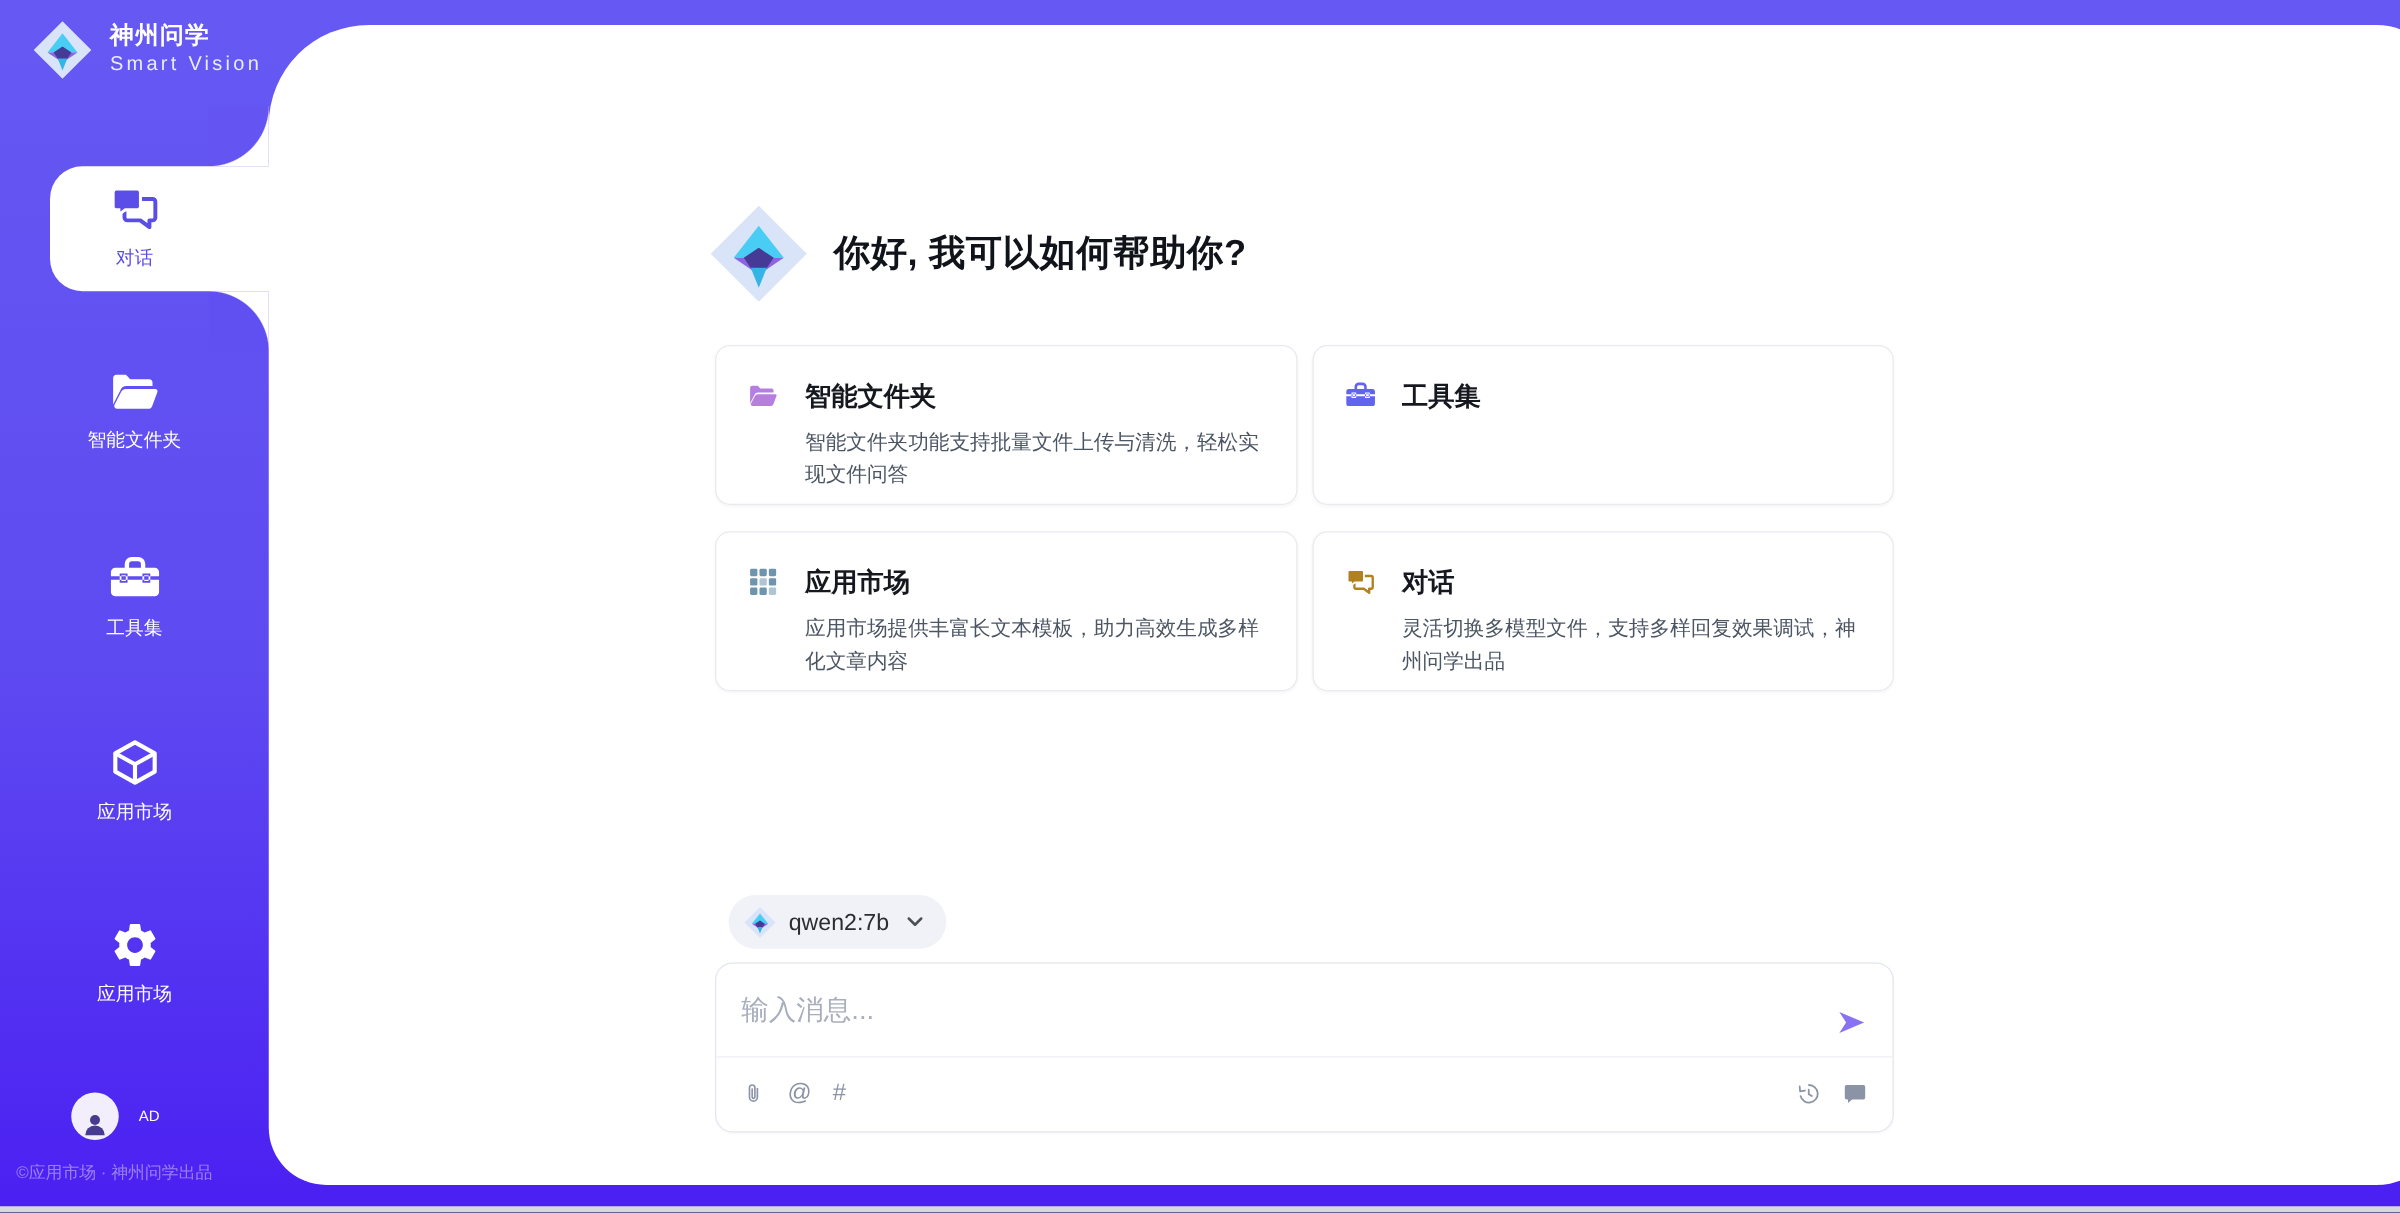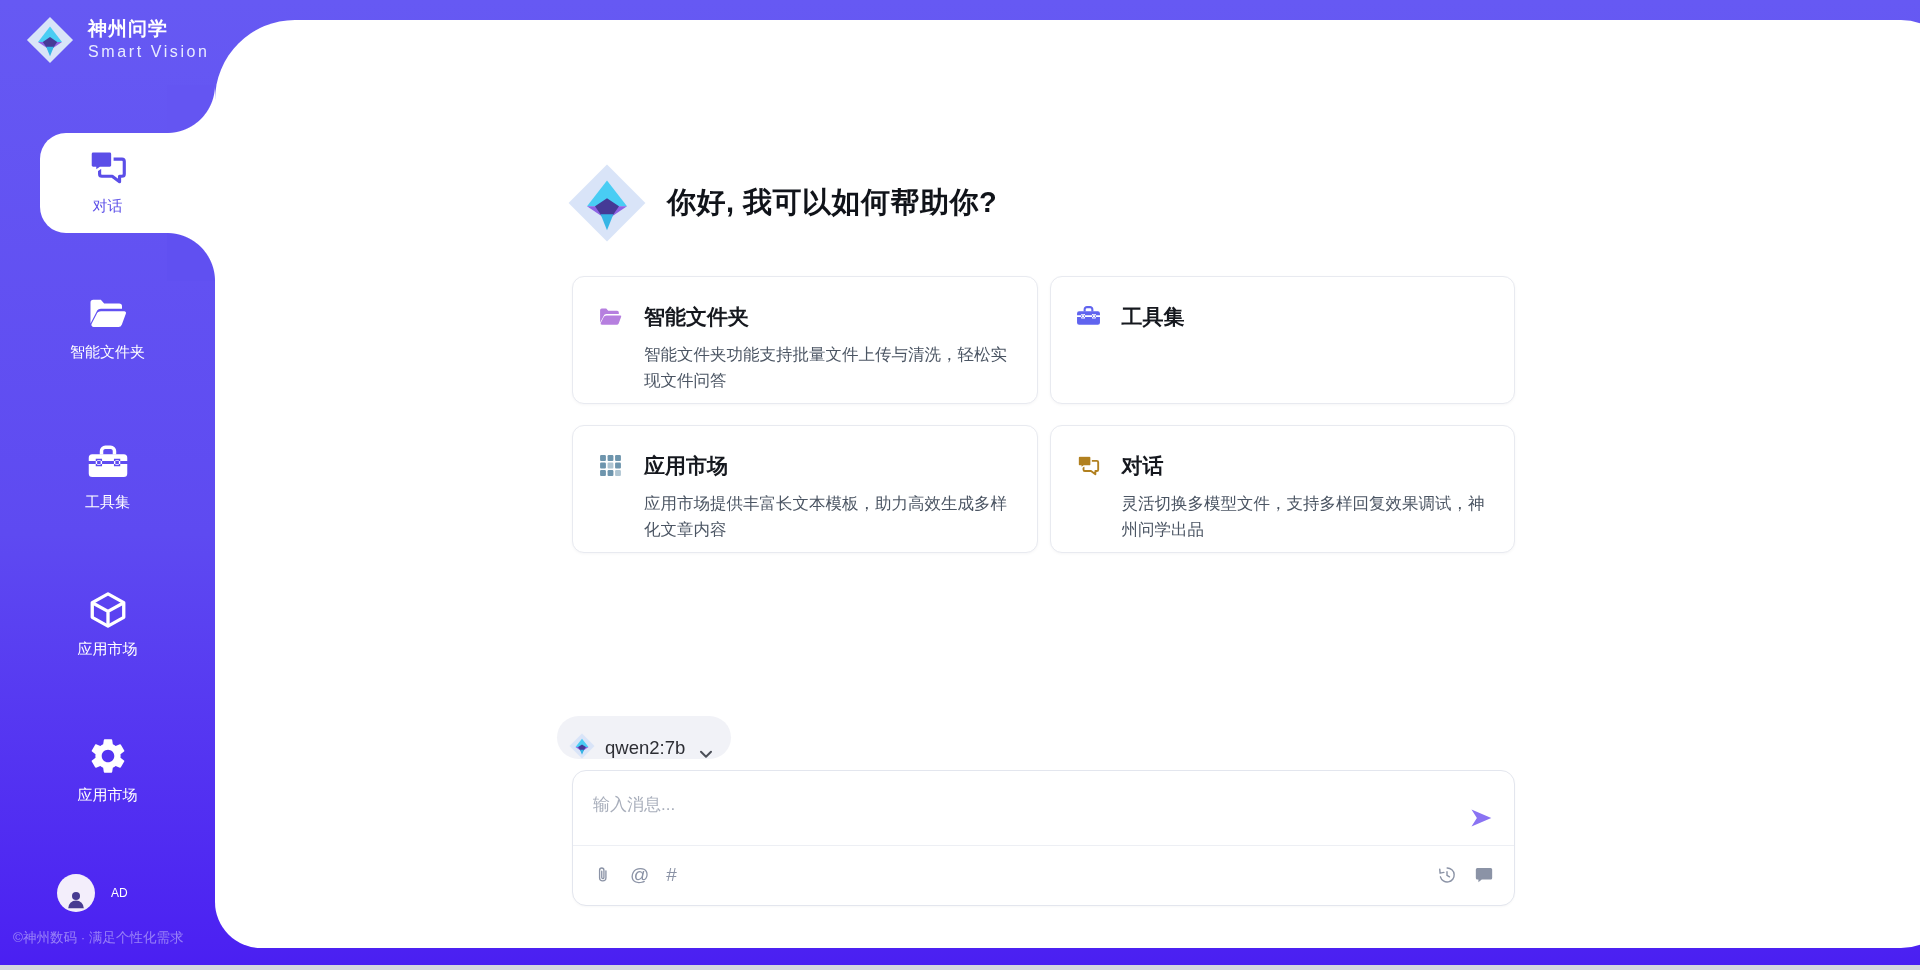--- a/index.html
+++ b/index.html
@@ -39,29 +39,29 @@
   .greeting svg{width:80px;height:80px;}
   .greeting-text{font-size:29px;font-weight:700;color:#101319;letter-spacing:.5px;}
   .cards{position:absolute;left:357px;top:256px;width:943px;display:grid;
          grid-template-columns:1fr 1fr;gap:21px 12px;}
   .card{height:128px;border:1px solid #e8eaf0;border-radius:12px;background:#fff;
         box-shadow:0 1px 3px rgba(16,24,40,.04);padding:26px 22px 0 25px;display:flex;gap:21px;cursor:pointer;}
   .card-icon{flex:0 0 auto;margin-top:1px;}
   .card-icon svg{width:25px;height:25px;}
   .card-title{font-size:21px;font-weight:700;color:#15181e;margin-bottom:10px;}
   .card-desc{font-size:16.5px;color:#4b5563;line-height:1.6;}
-  .model-selector{position:absolute;left:342px;top:696px;height:43px;display:inline-flex;align-items:flex-end;
+  .model-selector{position:absolute;left:368px;top:696px;height:43px;display:inline-flex;align-items:center;
         gap:10px;background:#f1f2f7;border-radius:22px;padding:0 18px 0 12px;cursor:pointer;}
   .model-selector svg.mini{width:26px;height:26px;}
   .model-name{font-size:18.5px;color:#2c2d33;}
   .model-selector svg.chev{width:14px;height:9px;color:#4b4f58;margin-left:4px;}
   .composer{position:absolute;left:357px;top:750px;width:943px;height:136px;background:#fff;
         border:1px solid #e3e6ee;border-radius:14px;box-shadow:0 1px 2px rgba(20,24,40,.03);}
   .composer textarea{position:absolute;left:0;top:0;width:100%;height:72px;border:0;outline:0;resize:none;
-        background:transparent;padding:22px 64px 0 20px;font-size:17px;color:#4d7c0f;}
+        background:transparent;padding:22px 64px 0 20px;font-size:22px;color:#4d7c0f;}
   .composer textarea::placeholder{color:#a8aebb;}
   .send-btn{position:absolute;right:20px;top:34px;width:26px;height:26px;color:#8a73f3;cursor:pointer;}
   .send-btn svg{width:26px;height:26px;}
   .composer-toolbar{position:absolute;left:0;right:0;top:74px;bottom:1px;border-top:1px solid #edeff4;
         display:flex;align-items:center;justify-content:space-between;padding:0 20px;}
   .tools{display:flex;align-items:center;gap:17px;color:#8b93a6;}
   .tools svg{width:20px;height:20px;display:block;cursor:pointer;}
   .glyph-icon{font-size:19px;line-height:20px;cursor:pointer;}
 </style>
 </head>
@@ -186,21 +186,21 @@
 
   <div class="user-row">
     <span class="avatar">
       <svg>
           <use href="#ic-person"></use>
         </svg>
     </span>
     <span class="user-name">AD</span>
   </div>
 
-  <div class="side-footer">©神州数码 · 满足个性化需求</div>
+  <div class="side-footer">©应用市场 · 神州问学出品</div>
 
   <div class="panel" style="background:transparent;z-index:4;">
 
     <div class="greeting">
       <svg>
           <use href="#logo-diamond"></use>
         </svg>
       <span class="greeting-text">你好, 我可以如何帮助你?</span>
     </div>
 

